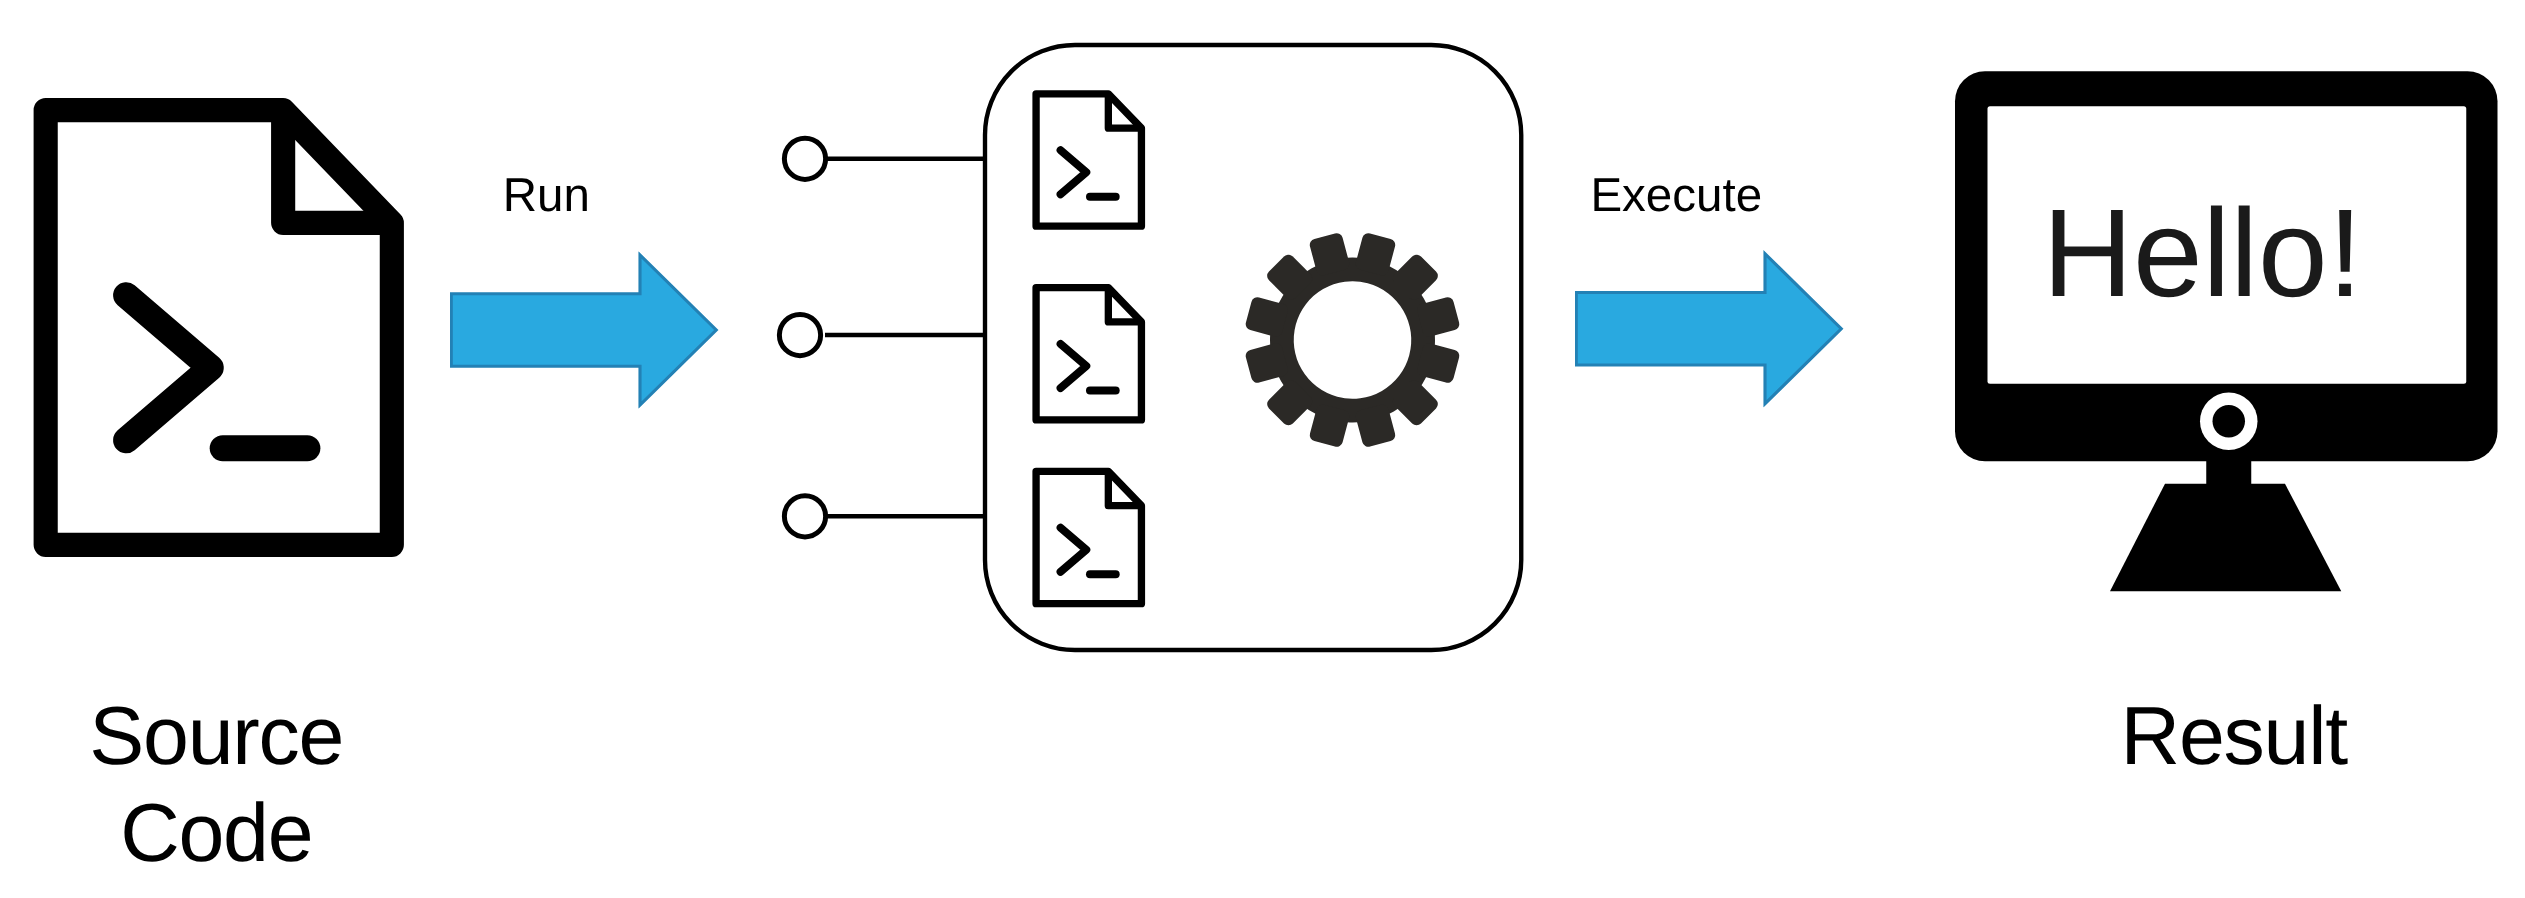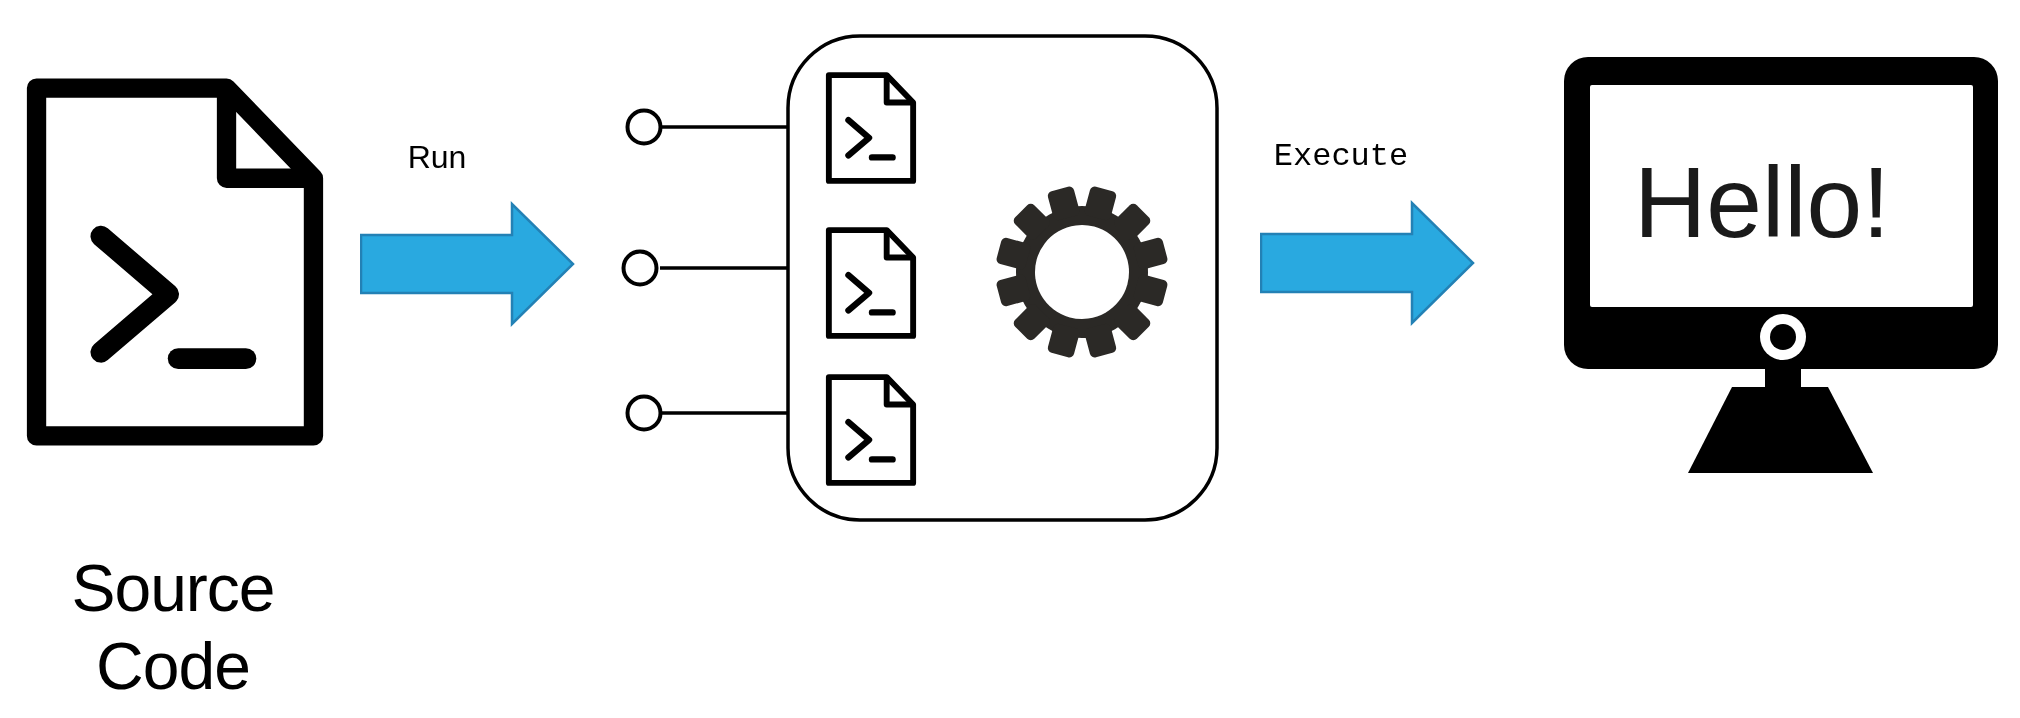--- a/index.html
+++ b/index.html
@@ -15,21 +15,21 @@
     overflow: hidden;
     font-family: "Liberation Sans", sans-serif;
     color: var(--color-ink, #000);
   }
   .abs { position: absolute; }
   .defs-store { position: absolute; width: 0; height: 0; overflow: hidden; }
 
   .small-label {
     position: absolute;
     width: 200px;
-    font-size: 32px;
+    font-size: 38px;
     line-height: 42px;
     text-align: center;
     letter-spacing: 0px;
     color: var(--color-ink, #000);
   }
   .big-label {
     position: absolute;
     width: 350px;
     font-size: 66px;
     line-height: 78px;
@@ -97,33 +97,34 @@
         <rect x="-13.5" y="-86" width="27" height="30" rx="5" transform="rotate(210)"></rect>
         <rect x="-13.5" y="-86" width="27" height="30" rx="5" transform="rotate(240)"></rect>
         <rect x="-13.5" y="-86" width="27" height="30" rx="5" transform="rotate(270)"></rect>
         <rect x="-13.5" y="-86" width="27" height="30" rx="5" transform="rotate(300)"></rect>
         <rect x="-13.5" y="-86" width="27" height="30" rx="5" transform="rotate(330)"></rect>
       </g>
       <circle r="47" fill="#ffffff"></circle>
     </g>
   </svg>
 
-  <div class="small-label" style="left:1241px; top:136px;font-family:Liberation Mono, monospace;">Execute</div>
+  <div class="small-label" style="left:1241px; top:136px;">Execute</div>
   <svg class="abs" style="left:1260px; top:200px;" width="216" height="126" viewBox="0 0 216 126">
     <use href="#sym-block-arrow" width="216" height="126"></use>
   </svg>
 
   <svg class="abs" style="left:1562px; top:55px;" width="440" height="420" viewBox="0 0 440 420">
     <rect x="2" y="2" width="434" height="312" rx="24" ry="24" fill="var(--color-ink,#000)"></rect>
     <rect x="28" y="30" width="383" height="222" rx="2" fill="#ffffff"></rect>
     <text class="screen-text" x="200" y="182" font-size="100" text-anchor="middle" textLength="256" lengthAdjust="spacingAndGlyphs">Hello!</text>
     <circle cx="221" cy="282" r="23" fill="#ffffff"></circle>
     <circle cx="221" cy="282" r="13" fill="var(--color-ink,#000)"></circle>
     <rect x="203" y="312" width="36" height="24" fill="var(--color-ink,#000)"></rect>
     <polygon points="170,332 266,332 311,418 126,418" fill="var(--color-ink,#000)"></polygon>
   </svg>
 
   <div class="big-label" style="left:-2px; top:549px;">
     <div>Source</div>
     <div>Code</div>
   </div>
+  <div class="big-label" style="left:1612px; top:549px;">Result</div>
 
 </div>
 
 </body></html>

